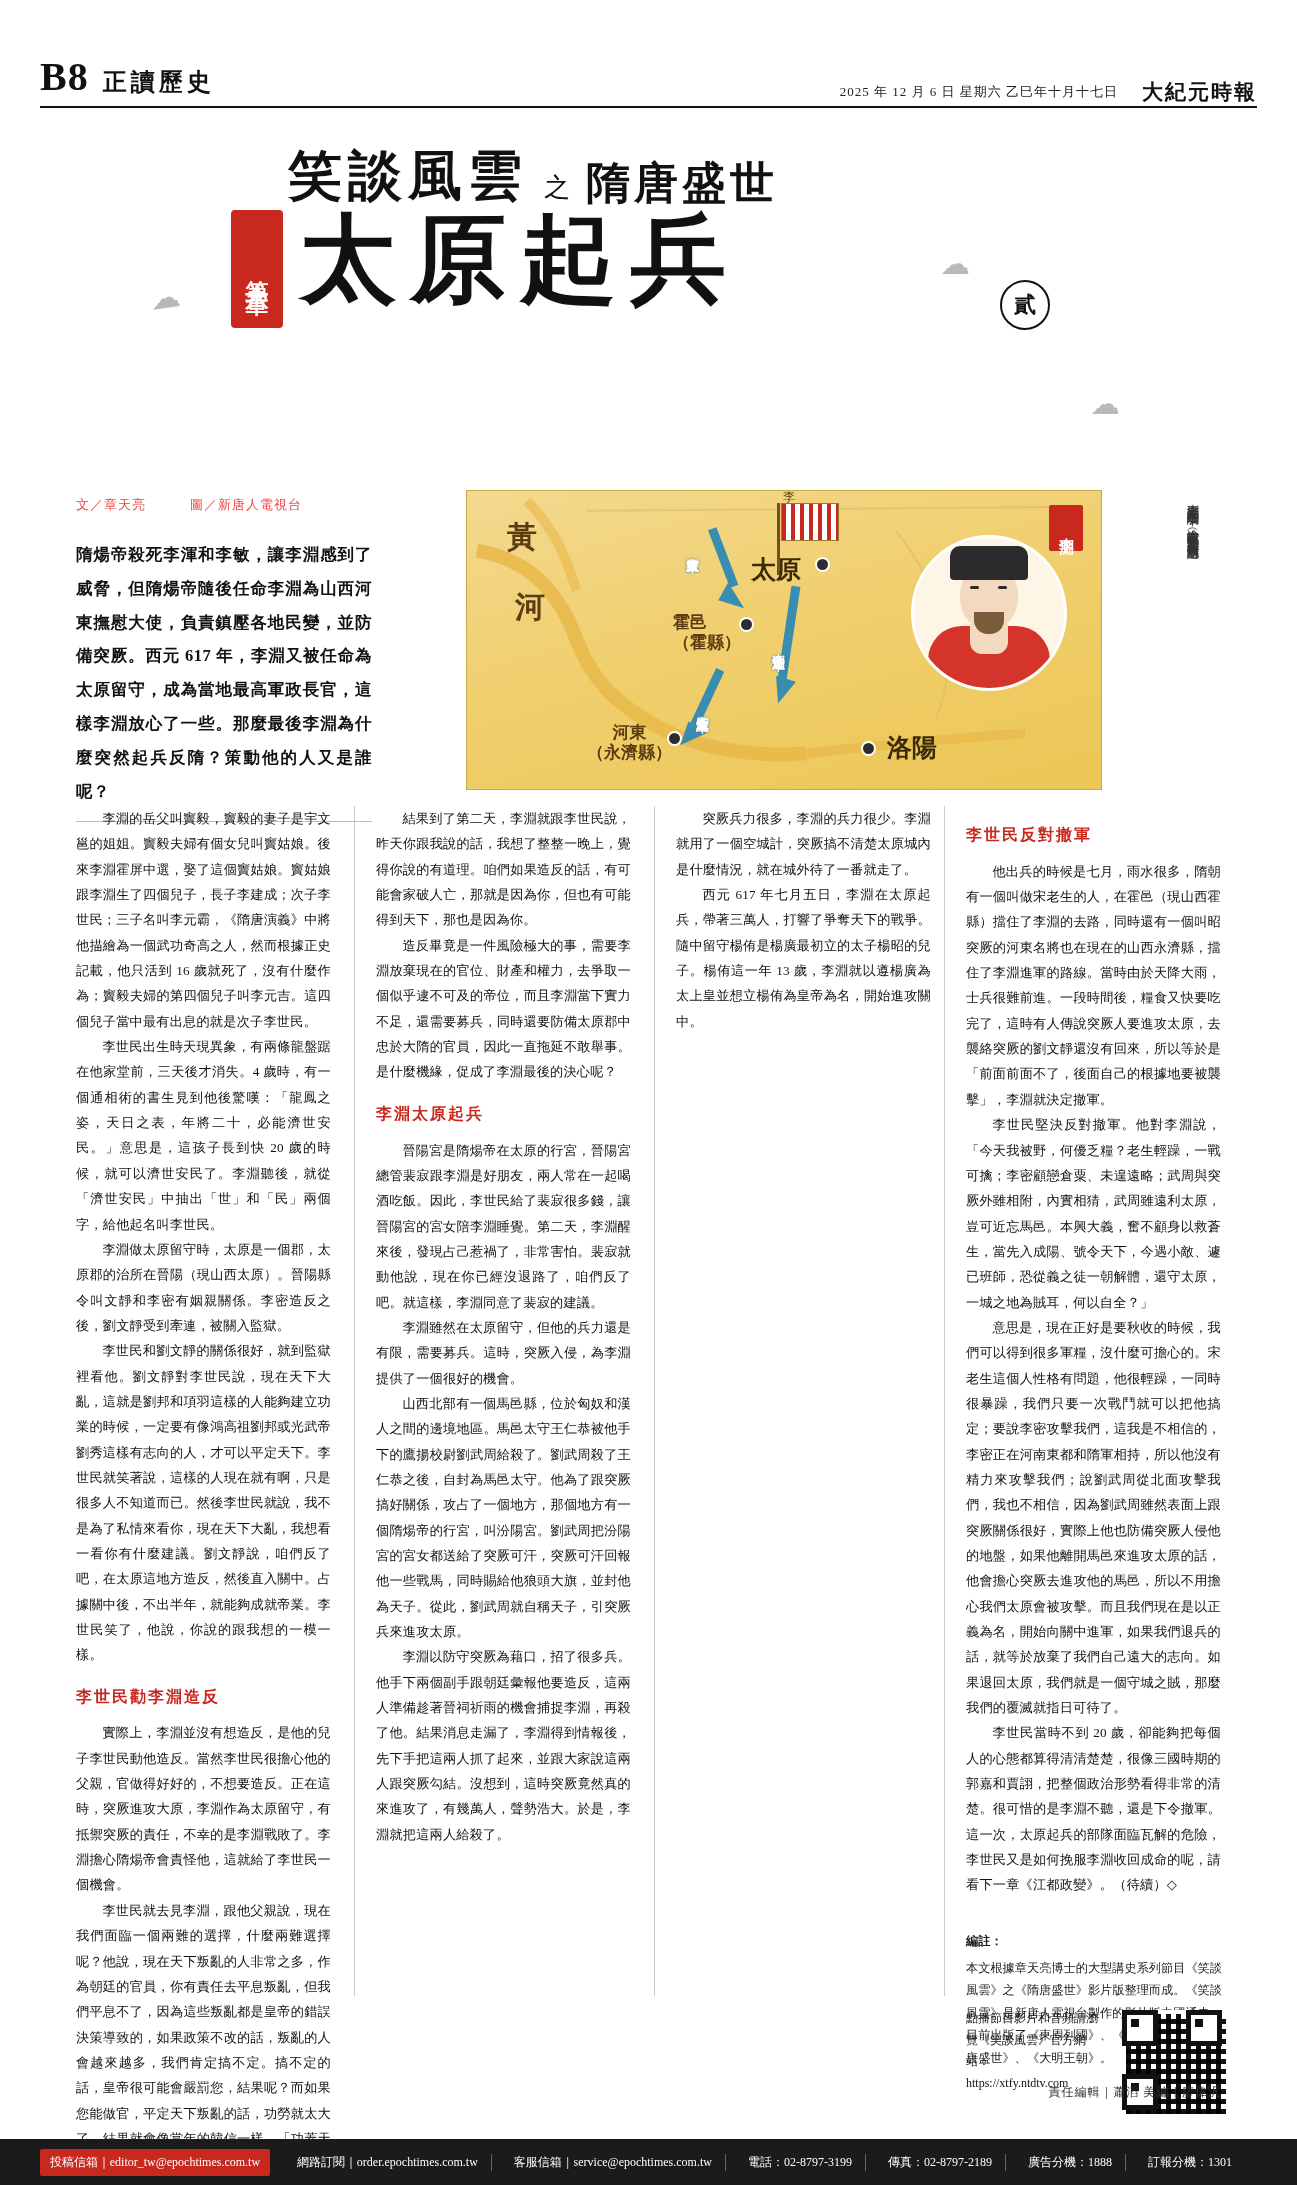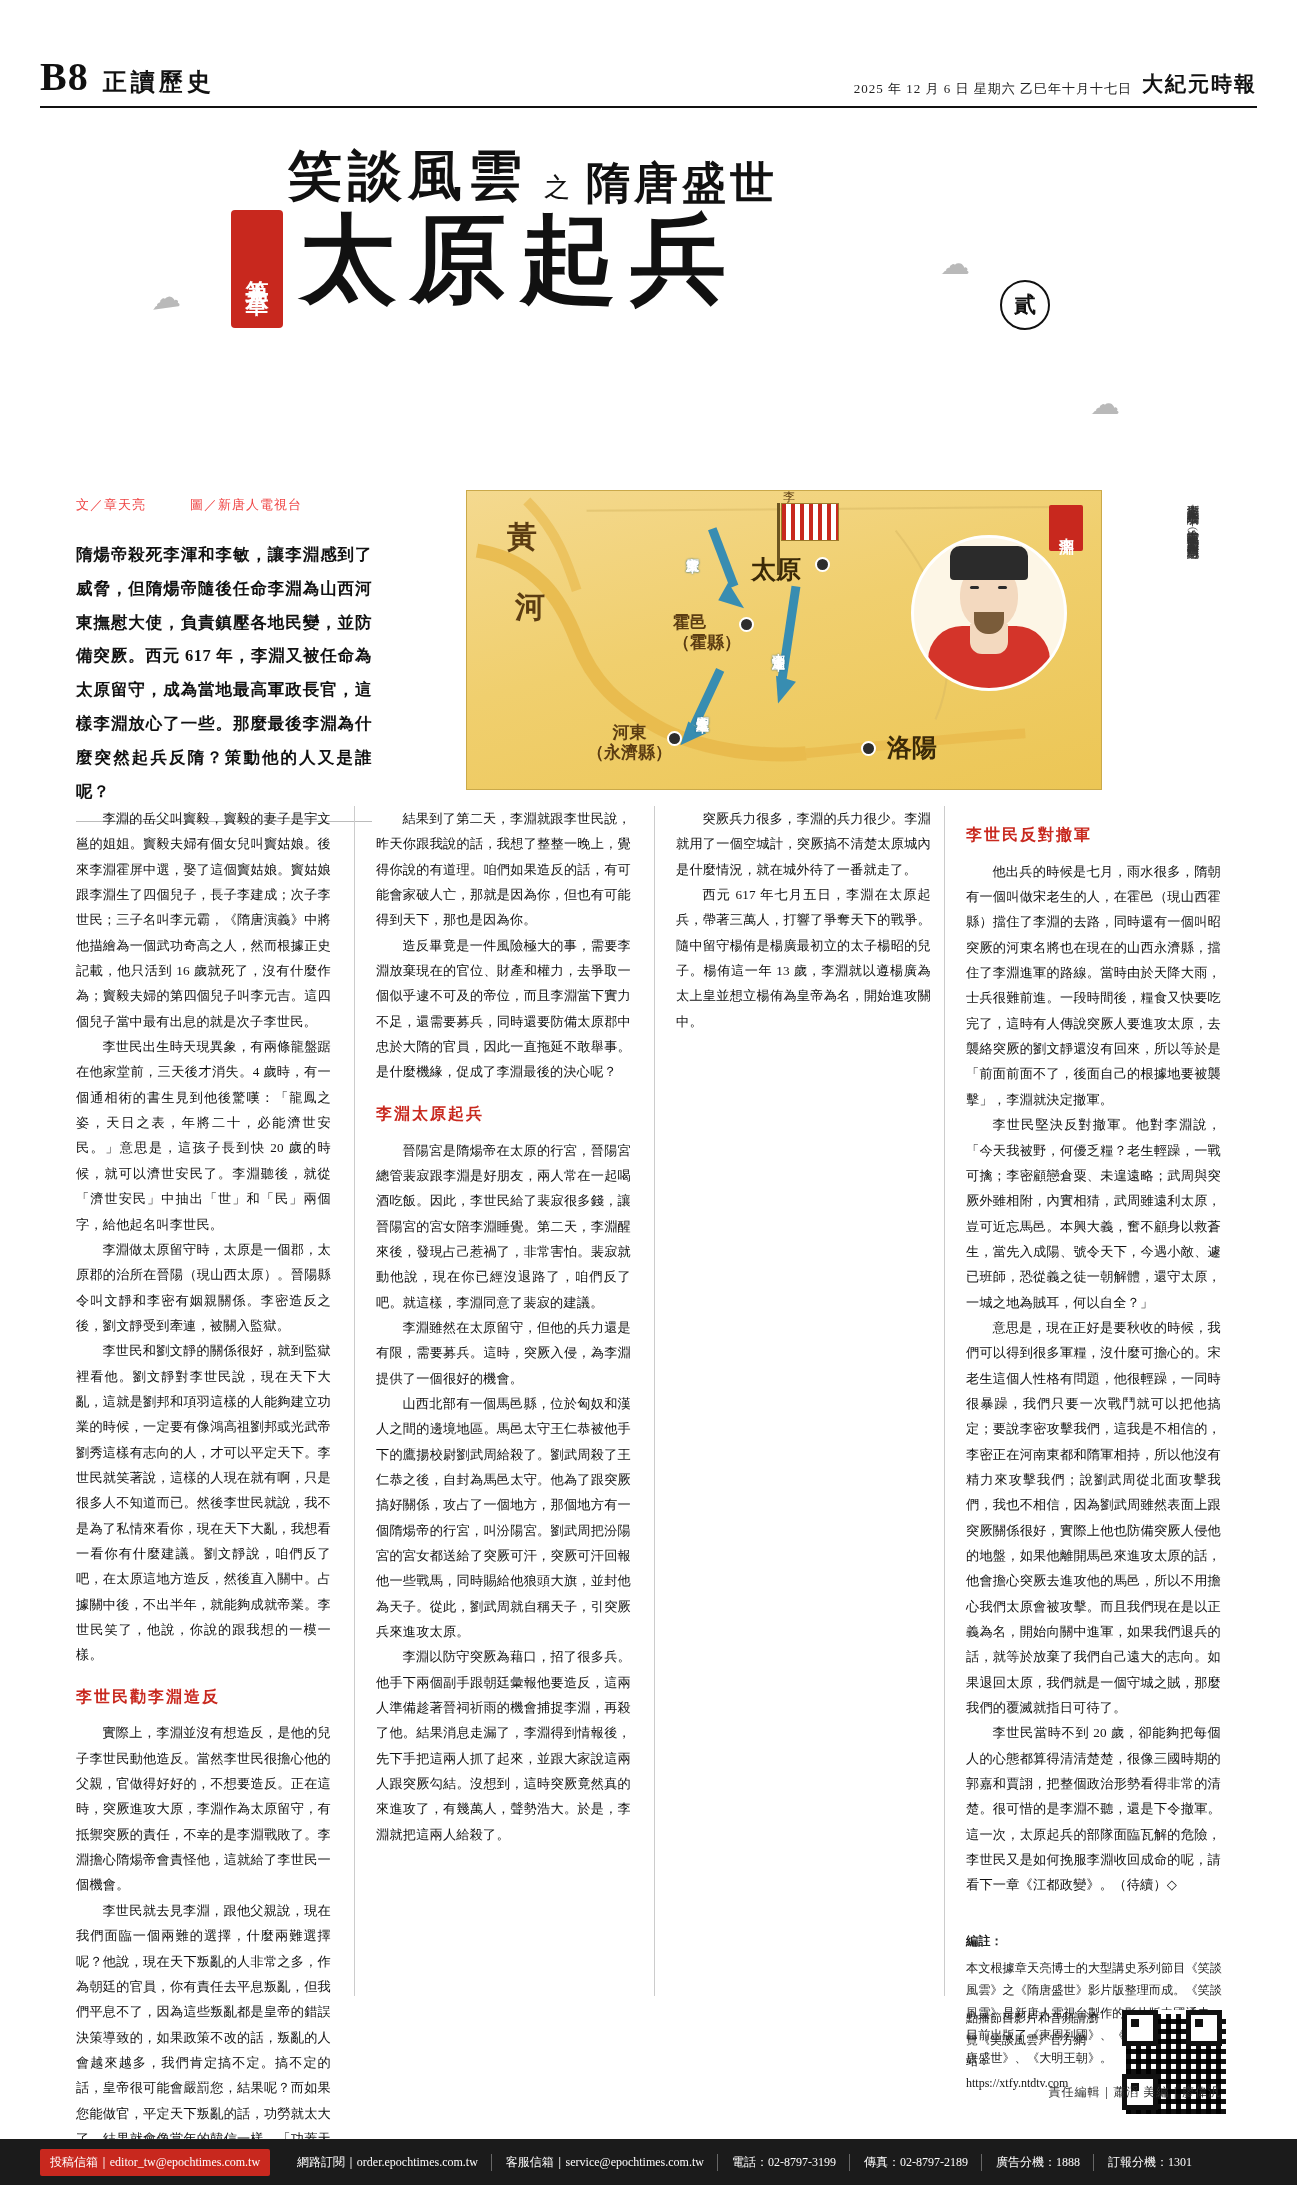--- a/index.html
+++ b/index.html
@@ -14,21 +14,21 @@
 
   
   .masthead{
     position:absolute;left:40px;top:50px;width:1217px;height:56px;
     border-bottom:2px solid #111;
     display:flex;align-items:flex-end;justify-content:space-between;
   }
   .mh-left{display:flex;align-items:baseline;gap:14px;padding-bottom:6px;}
   .mh-page{font-family:"Liberation Serif",serif;font-size:40px;font-weight:bold;letter-spacing:1px;}
   .mh-section{font-size:24px;font-weight:bold;letter-spacing:4px;}
-  .mh-right{display:flex;align-items:flex-end;gap:10px;padding-bottom:8px;}
+  .mh-right{display:flex;align-items:center;gap:24px;}
   .mh-date{font-size:13px;color:#222;letter-spacing:1px;}
   .mh-logo{font-size:21px;font-weight:bold;letter-spacing:2px;font-family:"Liberation Serif",serif;}
 
   
   .titleblock{position:absolute;left:0;top:118px;width:1297px;height:230px;}
   .series-line{
     position:absolute;left:288px;top:22px;
     display:flex;align-items:flex-end;gap:16px;
   }
   .series-main{
@@ -167,21 +167,21 @@
   }
 
   
   .footer{
     position:absolute;left:0;bottom:0;width:1297px;height:46px;background:#1b1b1b;color:#fff;
     display:flex;align-items:center;
   }
   .f-tag{
     margin-left:40px;background:#c8281e;color:#fff;font-size:12px;padding:5px 10px;border-radius:2px;
   }
-  .f-items{display:flex;align-items:center;gap:1px;font-size:12px;margin-left:14px;flex:1;}
+  .f-items{display:flex;align-items:center;gap:9px;font-size:12px;margin-left:14px;flex:1;}
   .f-items span.it{padding:0 13px;border-right:1px solid #666;white-space:nowrap;}
   .f-items span.it:last-child{border-right:none;}
 </style>
 </head>
 <body>
 
 <div class="page">
 
   <div class="masthead">
     <div class="mh-left">

